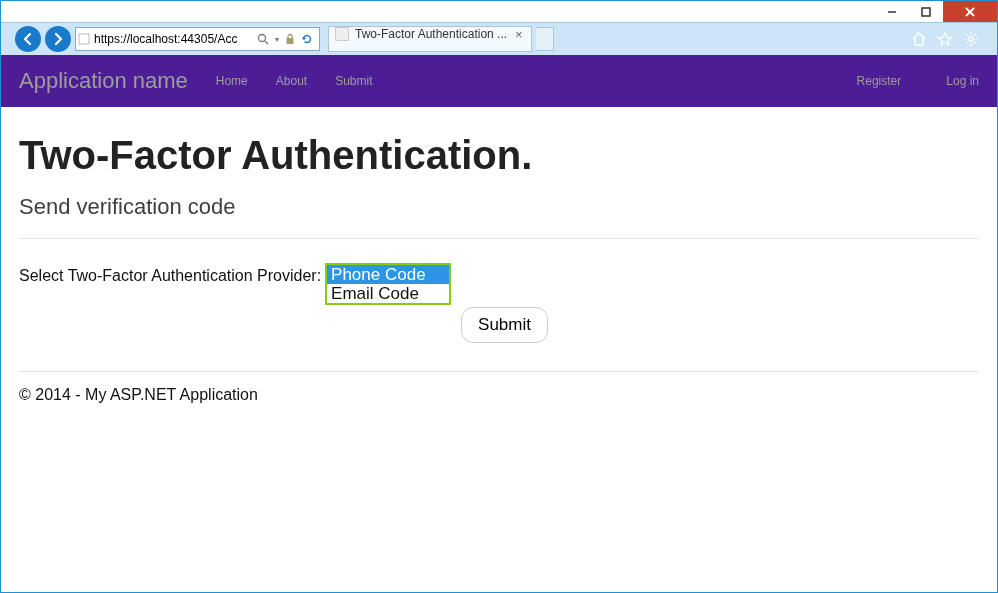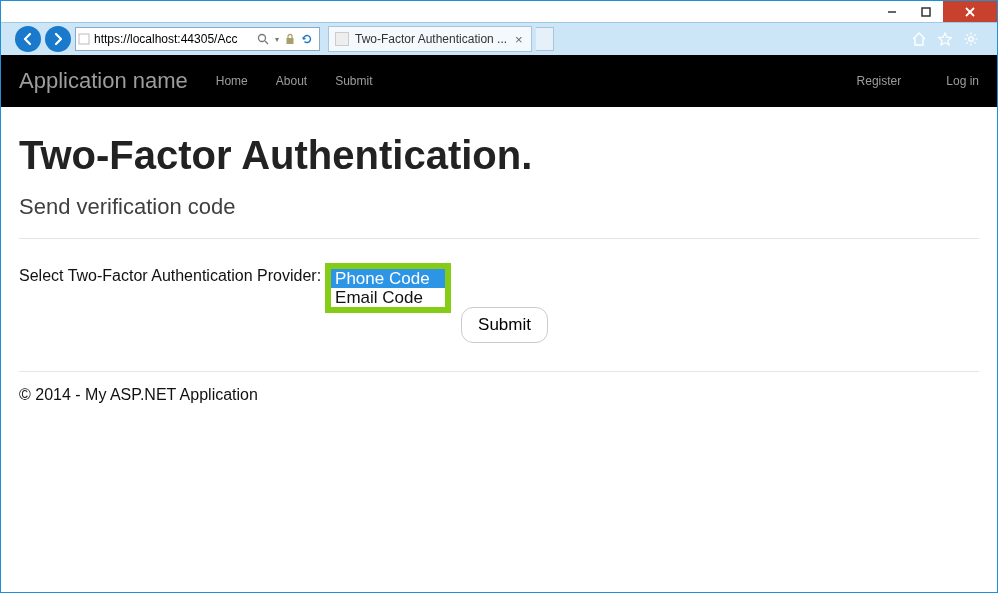--- a/index.html
+++ b/index.html
@@ -16,46 +16,46 @@
 
   
   .ie-toolbar { height: 33px; background: #cde6f7; border-top: 1px solid #9ec8e6; display: flex; align-items: center; padding: 0 14px; gap: 4px; }
   .nav-btn { width: 26px; height: 26px; border-radius: 50%; background: #1979ca; display: flex; align-items: center; justify-content: center; }
   .nav-btn svg { display: block; }
   .addr-wrap { display: flex; align-items: center; height: 24px; background: #fff; border: 1px solid #8aa9c2; width: 245px; }
   .addr-icon { width: 18px; display: flex; align-items: center; justify-content: center; color: #7a7a7a; font-size: 11px; }
   .addr-input { flex: 1; border: 0; outline: 0; font-size: 12px; height: 22px; padding: 0 2px; color: #000; font-family: "Segoe UI", Arial, sans-serif; }
   .addr-right { display: flex; align-items: center; gap: 6px; padding: 0 6px; color: #6a6a6a; }
   .addr-right svg { display: block; }
-  .tab { display: flex; align-items: center; height: 26px; background: #f4f9fd; border: 1px solid #a9c5dc; margin-left: 4px; padding: 0 6px 0 6px; gap: 6px; min-width: 200px; }
+  .tab { display: flex; align-items: flex-start; height: 26px; background: #f4f9fd; border: 1px solid #a9c5dc; margin-left: 4px; padding: 0 6px 0 6px; gap: 6px; min-width: 200px; }
   .tab .favicon { width: 14px; height: 14px; background: #eee; border: 1px solid #ccc; }
   .tab-title { font-size: 12px; color: #333; white-space: nowrap; overflow: hidden; text-overflow: ellipsis; flex: 1; }
   .tab-close { font-size: 13px; color: #666; padding: 0 2px; }
   .newtab { width: 18px; height: 24px; border: 1px solid #a9c5dc; border-left: 0; background: #e6f0f8; }
   .toolbar-right { margin-left: auto; display: flex; align-items: center; gap: 10px; color: #fff; padding-right: 4px; }
   .toolbar-right svg { display: block; }
 
   
   .viewport { flex: 1; background: #fff; overflow: hidden; }
 
   
-  .navbar { background: #000000; height: 52px; display: flex; align-items: center; padding: 0 18px; }
+  .navbar { background: #4c1d95; height: 52px; display: flex; align-items: center; padding: 0 18px; }
   .brand { font-size: 22px; color: #9d9d9d; margin-right: 28px; }
   .nav-links { display: flex; gap: 28px; }
   .nav-link { font-size: 12px; color: #9d9d9d; cursor: pointer; }
   .nav-right { margin-left: auto; display: flex; gap: 45px; }
 
   
   .container { padding: 12px 18px 0 18px; }
   h1.page-title { font-size: 40px; font-weight: 700; margin: 14px 0 6px 0; color: #222; }
   h3.subtitle { font-size: 22px; font-weight: 400; margin: 16px 0 18px 0; color: #404040; }
   hr { border: 0; border-top: 1px solid #e5e5e5; margin: 10px 0 24px 0; }
   .form-row { display: flex; align-items: flex-start; font-size: 16px; color: #111; }
   .form-label { padding-top: 4px; }
-  .select-box { border: 6px solid #84cc16; margin-left: 4px; width: 126px; font-size: 17px; line-height: 19px; }
+  .select-box { border: 2px solid #84cc16; margin-left: 4px; width: 126px; font-size: 17px; line-height: 19px; }
   .select-opt { padding: 0 4px; cursor: default; }
   .select-opt.selected { background: #2d95e5; color: #fff; }
   .submit-btn { margin-left: 10px; height: 36px; padding: 0 16px; font-size: 17px; background: #fff; border: 1px solid #ccc; border-radius: 12px; cursor: pointer; margin-top: 44px; }
   .footer-hr { border: 0; border-top: 1px solid #e5e5e5; margin: 28px 0 14px 0; }
   .footer { font-size: 16px; color: #111; }
 </style>
 </head>
 <body>
 
 <div class="window-frame">

